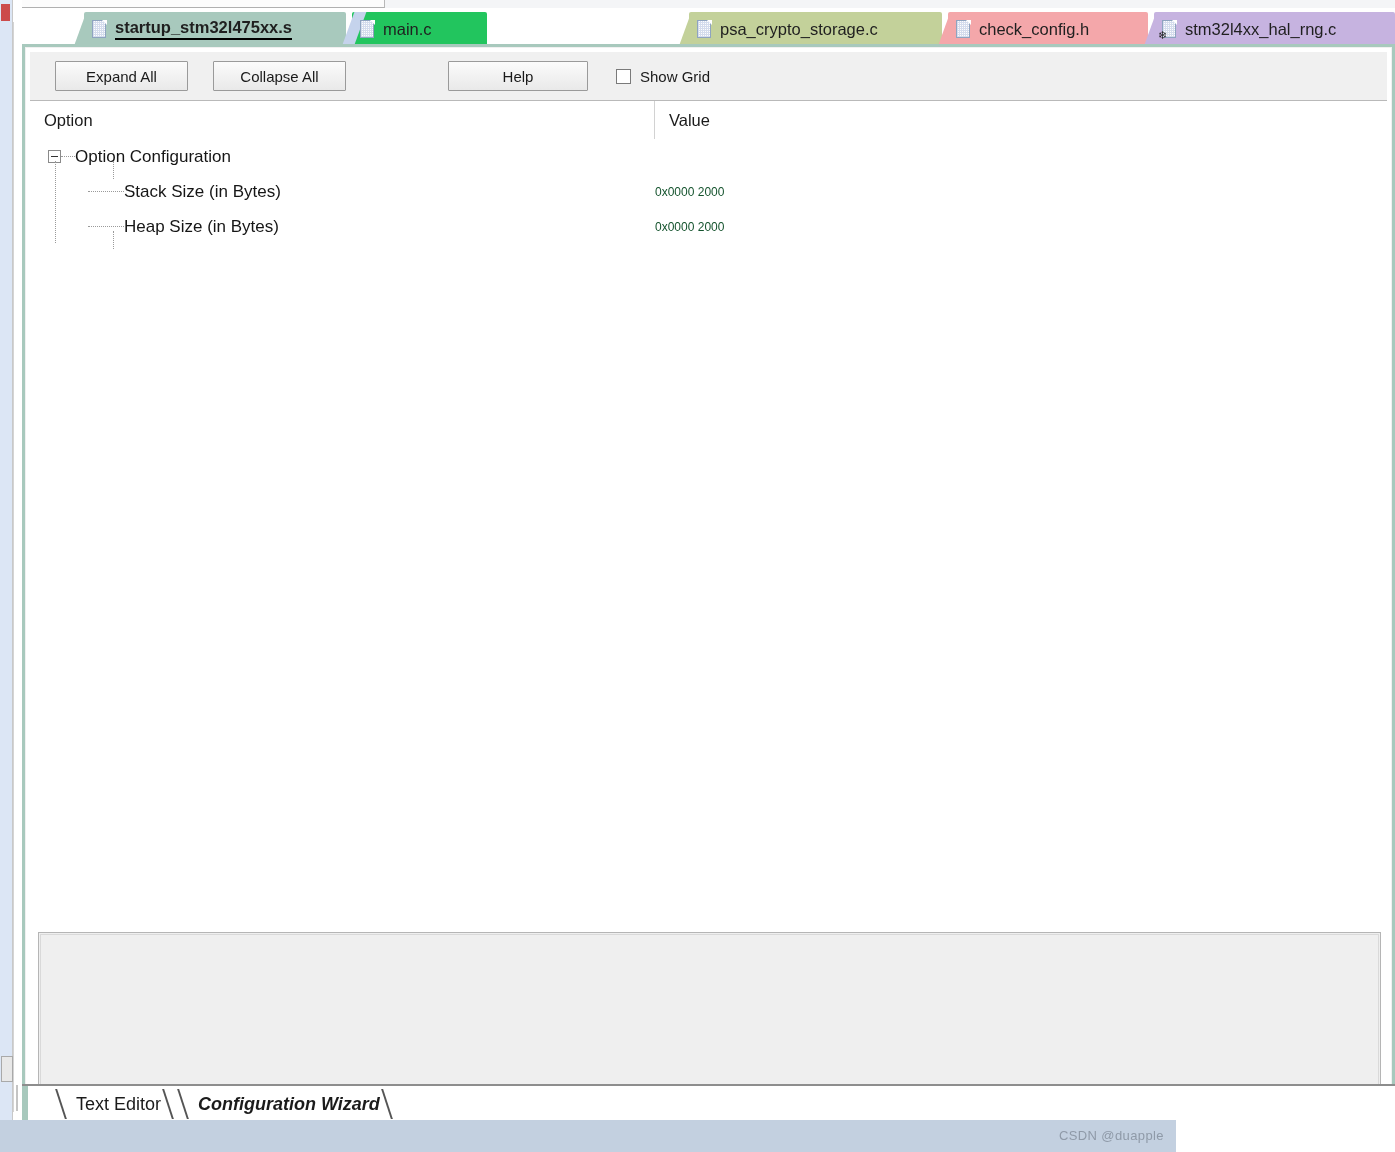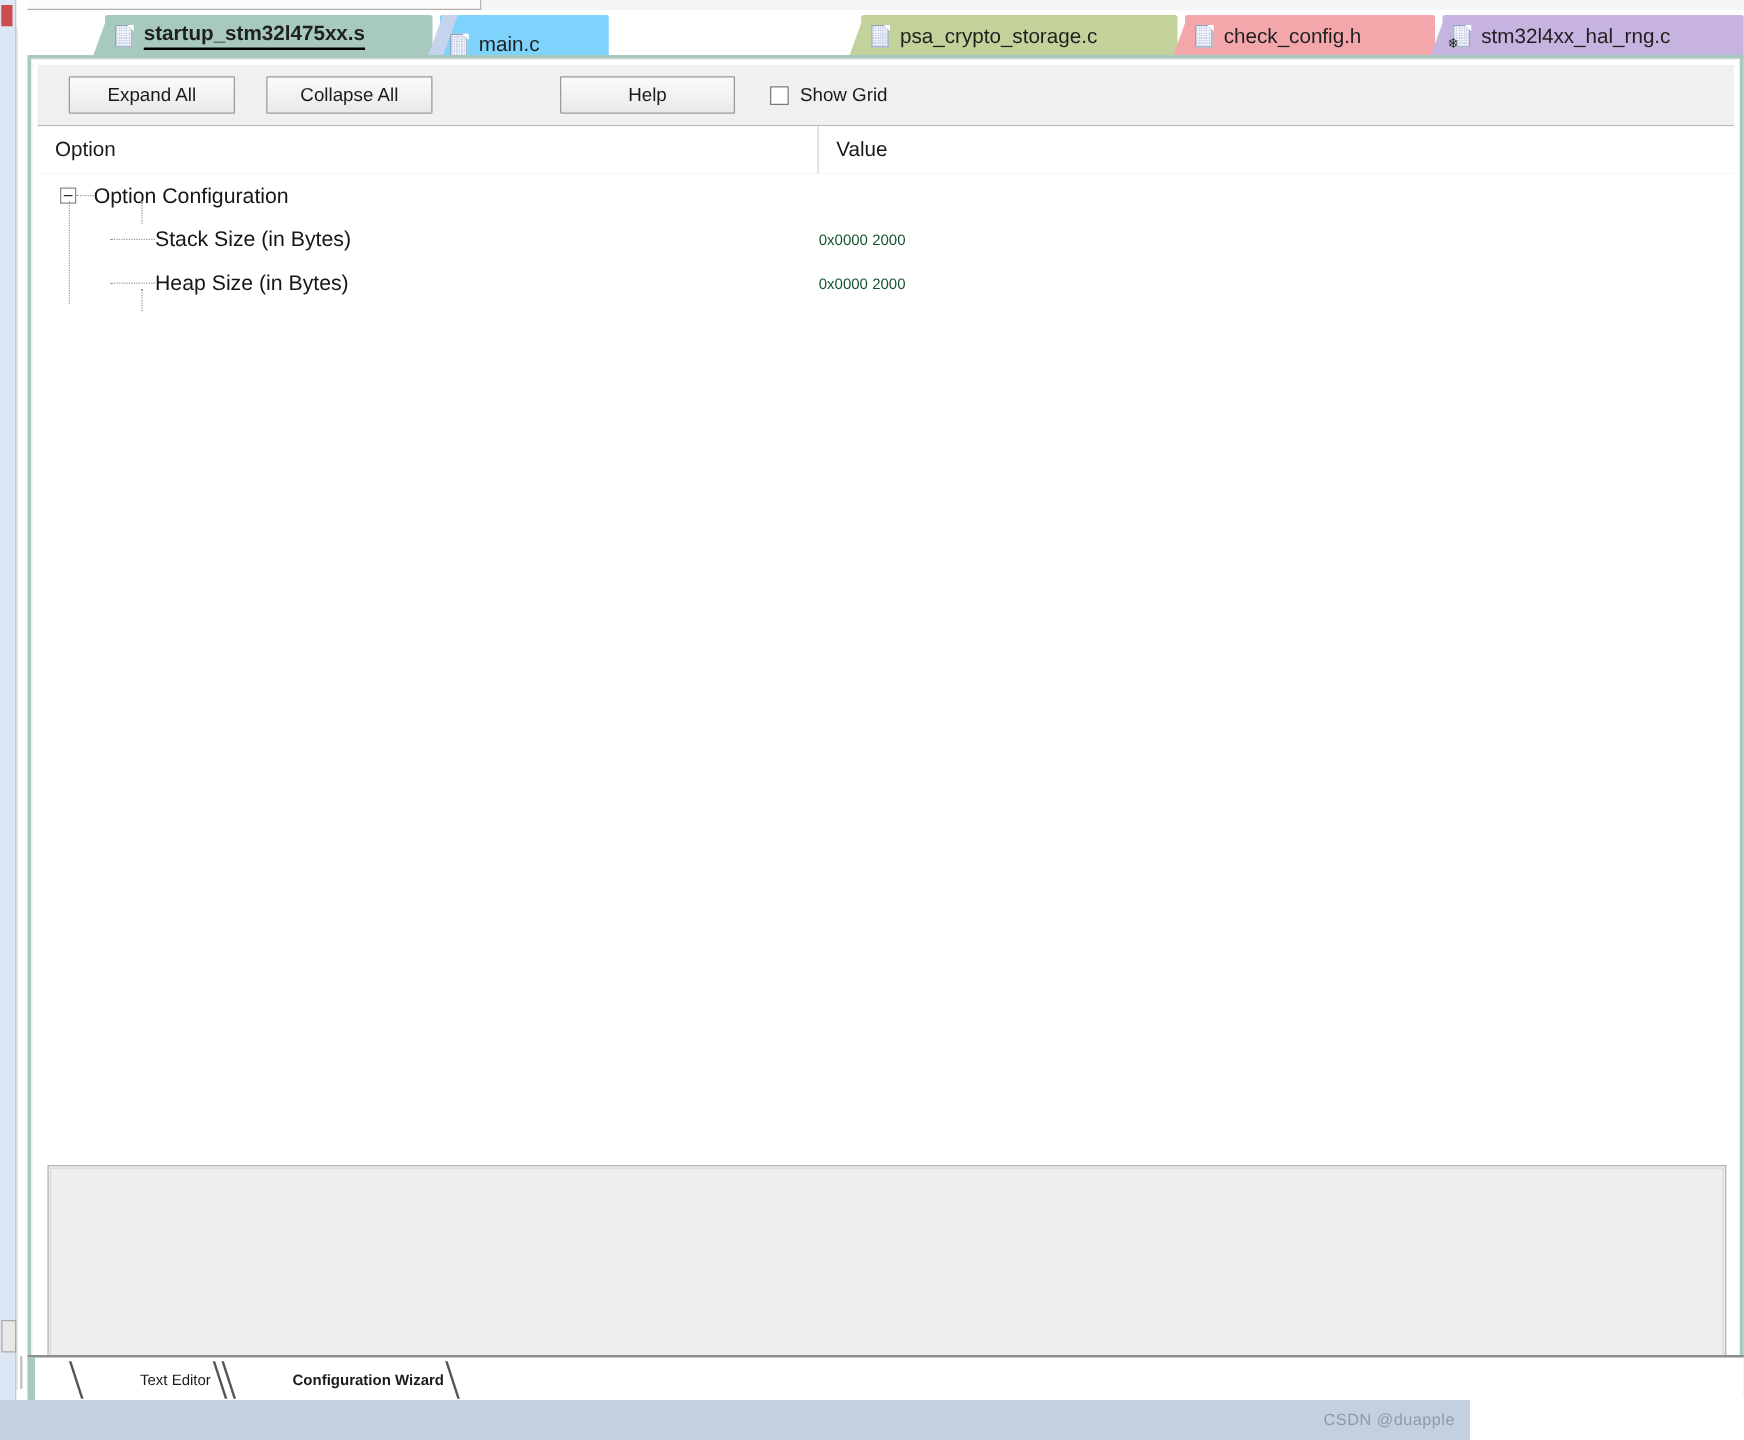--- a/index.html
+++ b/index.html
@@ -342,23 +342,22 @@
     transform: skewX(18deg);
     margin-right: 2px;
   }
   .vtab .slash-r {
     width: 12px; height: 30px;
     border-left: 2px solid #555;
     transform: skewX(18deg);
     margin-left: 6px;
   }
   .vtab-label {
-    font-size: 12px;
+    font-size: 18px;
     color: #1b1b1b;
-    margin-left: 36px;
   }
   .vtab.active .vtab-label {
     font-weight: bold;
   }
 
   
   #footer {
     position: absolute;
     left: 0; top: 1120px;
     width: 1176px; height: 32px;
@@ -390,21 +389,21 @@
 
 <div id="tabbar">
     <div class="etab active" style="left: 62px; width: 262px; background: rgb(168, 201, 189);">
       <div class="skew-l" style="background: rgb(168, 201, 189);"></div>
       <span class="file-icon">
         <span class="page"></span>
         <span class="fold"></span>
       </span>
       <span class="etab-label">startup_stm32l475xx.s</span>
     </div>
-    <div class="etab" style="left: 330px; width: 135px; background: #7dd3fc; align-items: flex-end;">
+    <div class="etab" style="left: 330px; width: 135px; background: #22c55e;">
       <div class="skew-l" style="background: rgb(197, 211, 236);"></div>
       <span class="file-icon">
         <span class="page"></span>
         <span class="fold"></span>
       </span>
       <span class="etab-label">main.c</span>
     </div>
     <div class="etab" style="left: 667px; width: 253px; background: rgb(195, 209, 154);">
       <div class="skew-l" style="background: rgb(195, 209, 154);"></div>
       <span class="file-icon">
@@ -484,21 +483,21 @@
   </div>
 </div>
 
 <div id="viewtabs">
   <div id="viewtabs-accent"></div>
 <div class="vtab" style="left: 38px;">
       <span class="slash-l"></span>
       <span class="vtab-label">Text Editor</span>
       <span class="slash-r"></span>
     </div>
-    <div class="vtab active" style="left: 160px;">
+    <div class="vtab active" style="left: 160px; font-style: italic;">
       <span class="slash-l"></span>
       <span class="vtab-label">Configuration Wizard</span>
       <span class="slash-r"></span>
     </div>
   </div>
 
 <div id="footer">
   <div id="watermark">CSDN @duapple</div>
 </div>
 

